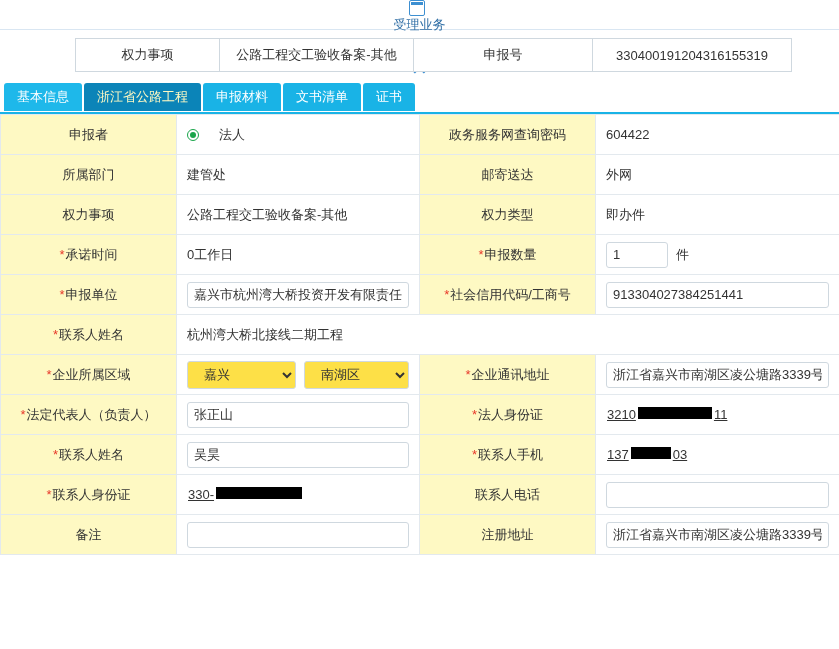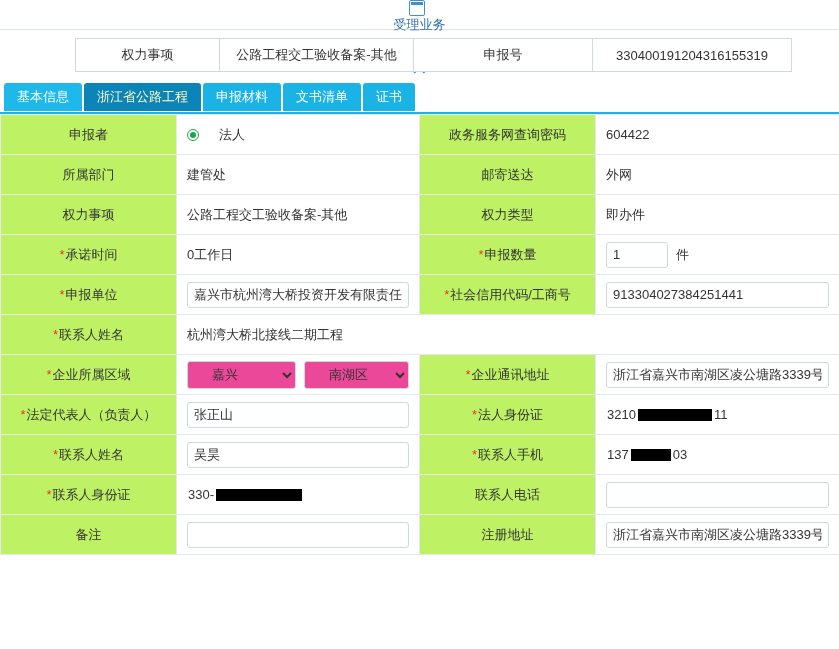--- a/index.html
+++ b/index.html
@@ -124,21 +124,21 @@
   }
   table.form td {
     border: 1px solid #e3e9ee;
     height: 40px;
     box-sizing: border-box;
     padding: 0 10px;
     font-size: 13px;
     vertical-align: middle;
   }
   td.label {
-    background: #bef264;
+    background: #fef9c3;
     text-align: center;
     color: #333;
     width: 176px;
   }
   td.value {
     background: #ffffff;
     color: #333;
     width: 243px;
   }
   td.label2 { width: 176px; }
@@ -163,22 +163,22 @@
   .inline .unit { margin-left: 8px; font-size: 13px; }
 
   select.sel {
     height: 28px;
     box-sizing: border-box;
     border: 1px solid #cfd8df;
     border-radius: 3px;
     font-size: 13px;
     font-family: "Liberation Sans", sans-serif;
     color: #333;
-    background: #ec4899;
-    padding: 0 20px;
+    background: #fde047;
+    padding: 0 12px;
   }
   .sel-a { width: 112px; margin-right: 8px; }
   .sel-b { width: 108px; }
 
   .radio-group { display: flex; align-items: center; }
   .radio-group .ritem { display: flex; align-items: center; margin-right: 14px; gap: 16px; }
   .radio {
     width: 12px; height: 12px;
     border: 1px solid #7aa8c8;
     border-radius: 50%;
@@ -199,21 +199,21 @@
   }
   .masked {
     display: inline-block;
     background: #000;
     height: 12px;
     vertical-align: middle;
   }
   .m1 { width: 74px; }
   .m2 { width: 40px; }
   .m3 { width: 86px; }
-  .maskwrap { display: flex; align-items: center; }
+  .maskwrap { display: flex; align-items: flex-start; text-decoration: underline; }
   .maskwrap .seg { margin: 0 1px; }
 </style>
 </head>
 <body>
 
 <div class="titlebar">
   <span class="win-icon"></span>
   <span class="title-text">受理业务</span>
   <span class="spacer"></span>
   <span class="tb-btn">↺</span>

